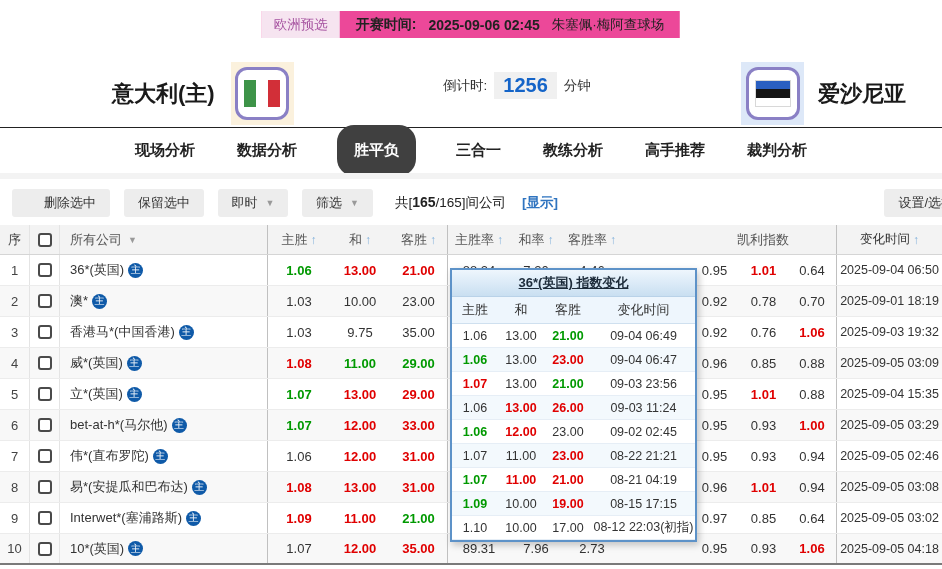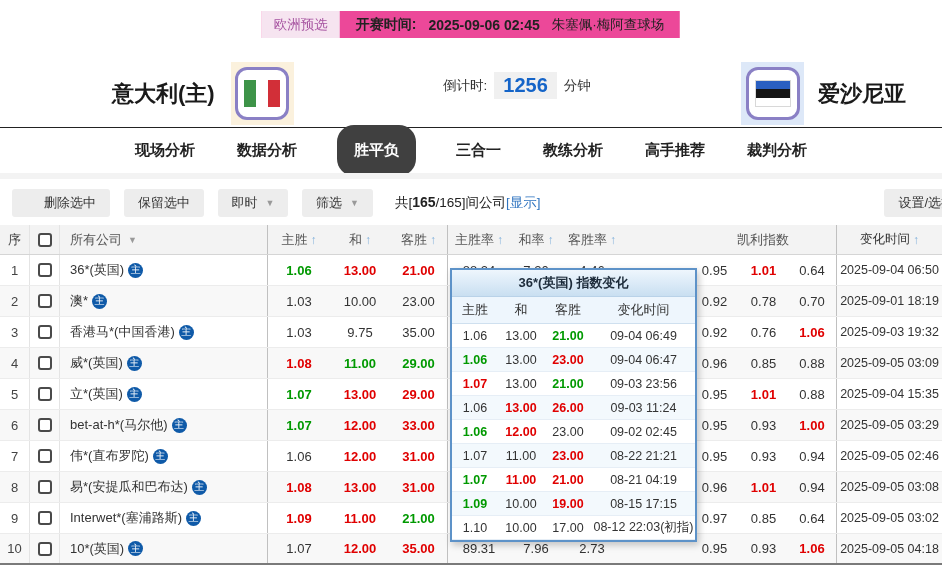--- a/index.html
+++ b/index.html
@@ -45,21 +45,21 @@
   
   .toolbar { position:absolute; left:0; top:186px; width:942px; height:34px;
     display:flex; align-items:center; }
   .tbtn { background:#ededed; border-radius:3px; height:28px; display:inline-flex;
     align-items:center; font-size:13px; color:#333; padding:0 14px; cursor:pointer; }
   .tbtn .caret { color:#999; font-size:9px; margin-left:8px; }
   .m12 { margin-left:12px;padding-left:32px; } .m14 { margin-left:14px; }
   .dd-instant { width:70px; justify-content:center; padding:0 10px; }
   .count-text { margin-left:22px; font-size:13.5px; color:#222; }
   .count-text b { font-size:14px; }
-  .show-link { color:#2f74c0; margin-left:0; cursor:pointer; font-size:13.5px; }
+  .show-link { color:#2f74c0; margin-left:16px; cursor:pointer; font-size:13.5px;font-weight:bold; }
   .settings-btn { position:absolute; right:-26px; top:3px; }
 
   
   .otable { position:absolute; left:0; top:225px; width:942px; }
   .trow, .thead { display:flex; width:942px; }
   .thead { height:30px; background:#f3f3f3; border-bottom:1px solid #d5d5d5;
     color:#555; font-size:13px; }
   .trow { height:31px; border-bottom:1px solid #ececec; font-size:13px; background:#fff; }
   .trow.alt { background:#f8f8f8; }
   .otable .last { border-bottom:2px solid #7a7a7a; }
@@ -80,21 +80,21 @@
   .main-badge { display:inline-flex; width:15px; height:15px; border-radius:50%;
     background:#0f5aa8; color:#fff; font-size:10px; align-items:center; justify-content:center;
     margin-left:4px; flex:none; }
   .cname { color:#333; cursor:pointer; }
 
   
   .popup { position:absolute; left:450px; top:268px; width:247px; height:274px;
     background:#fff; border:2px solid #5d92c8; box-shadow:2px 3px 7px rgba(0,0,0,.22); z-index:10; }
   .popup-title { height:27px; background:linear-gradient(#eef6fd,#c9dff1);
     border-bottom:1px solid #b9d2e8; display:flex; align-items:center; justify-content:center;
-    font-size:13px; font-weight:bold; color:#1c2b3a; }
+    font-size:13px; font-weight:bold; color:#1c2b3a;text-decoration:underline; }
   .popup-head { height:27px; display:flex; align-items:center; background:#eef6fd;
     border-bottom:1px solid #cfe0ef; font-size:13px; color:#333; }
   .prow { height:24px; display:flex; align-items:center; font-size:12.5px; border-bottom:1px solid #e6eef6; }
   .prow.alt { background:#f3f9fd; }
   .pc1 { width:46px; } .pc2 { width:46px; } .pc3 { width:48px; } .pc4 { width:103px; }
   .pcell { display:flex; justify-content:center; white-space:nowrap; }
 </style>
 </head>
 <body>
 

